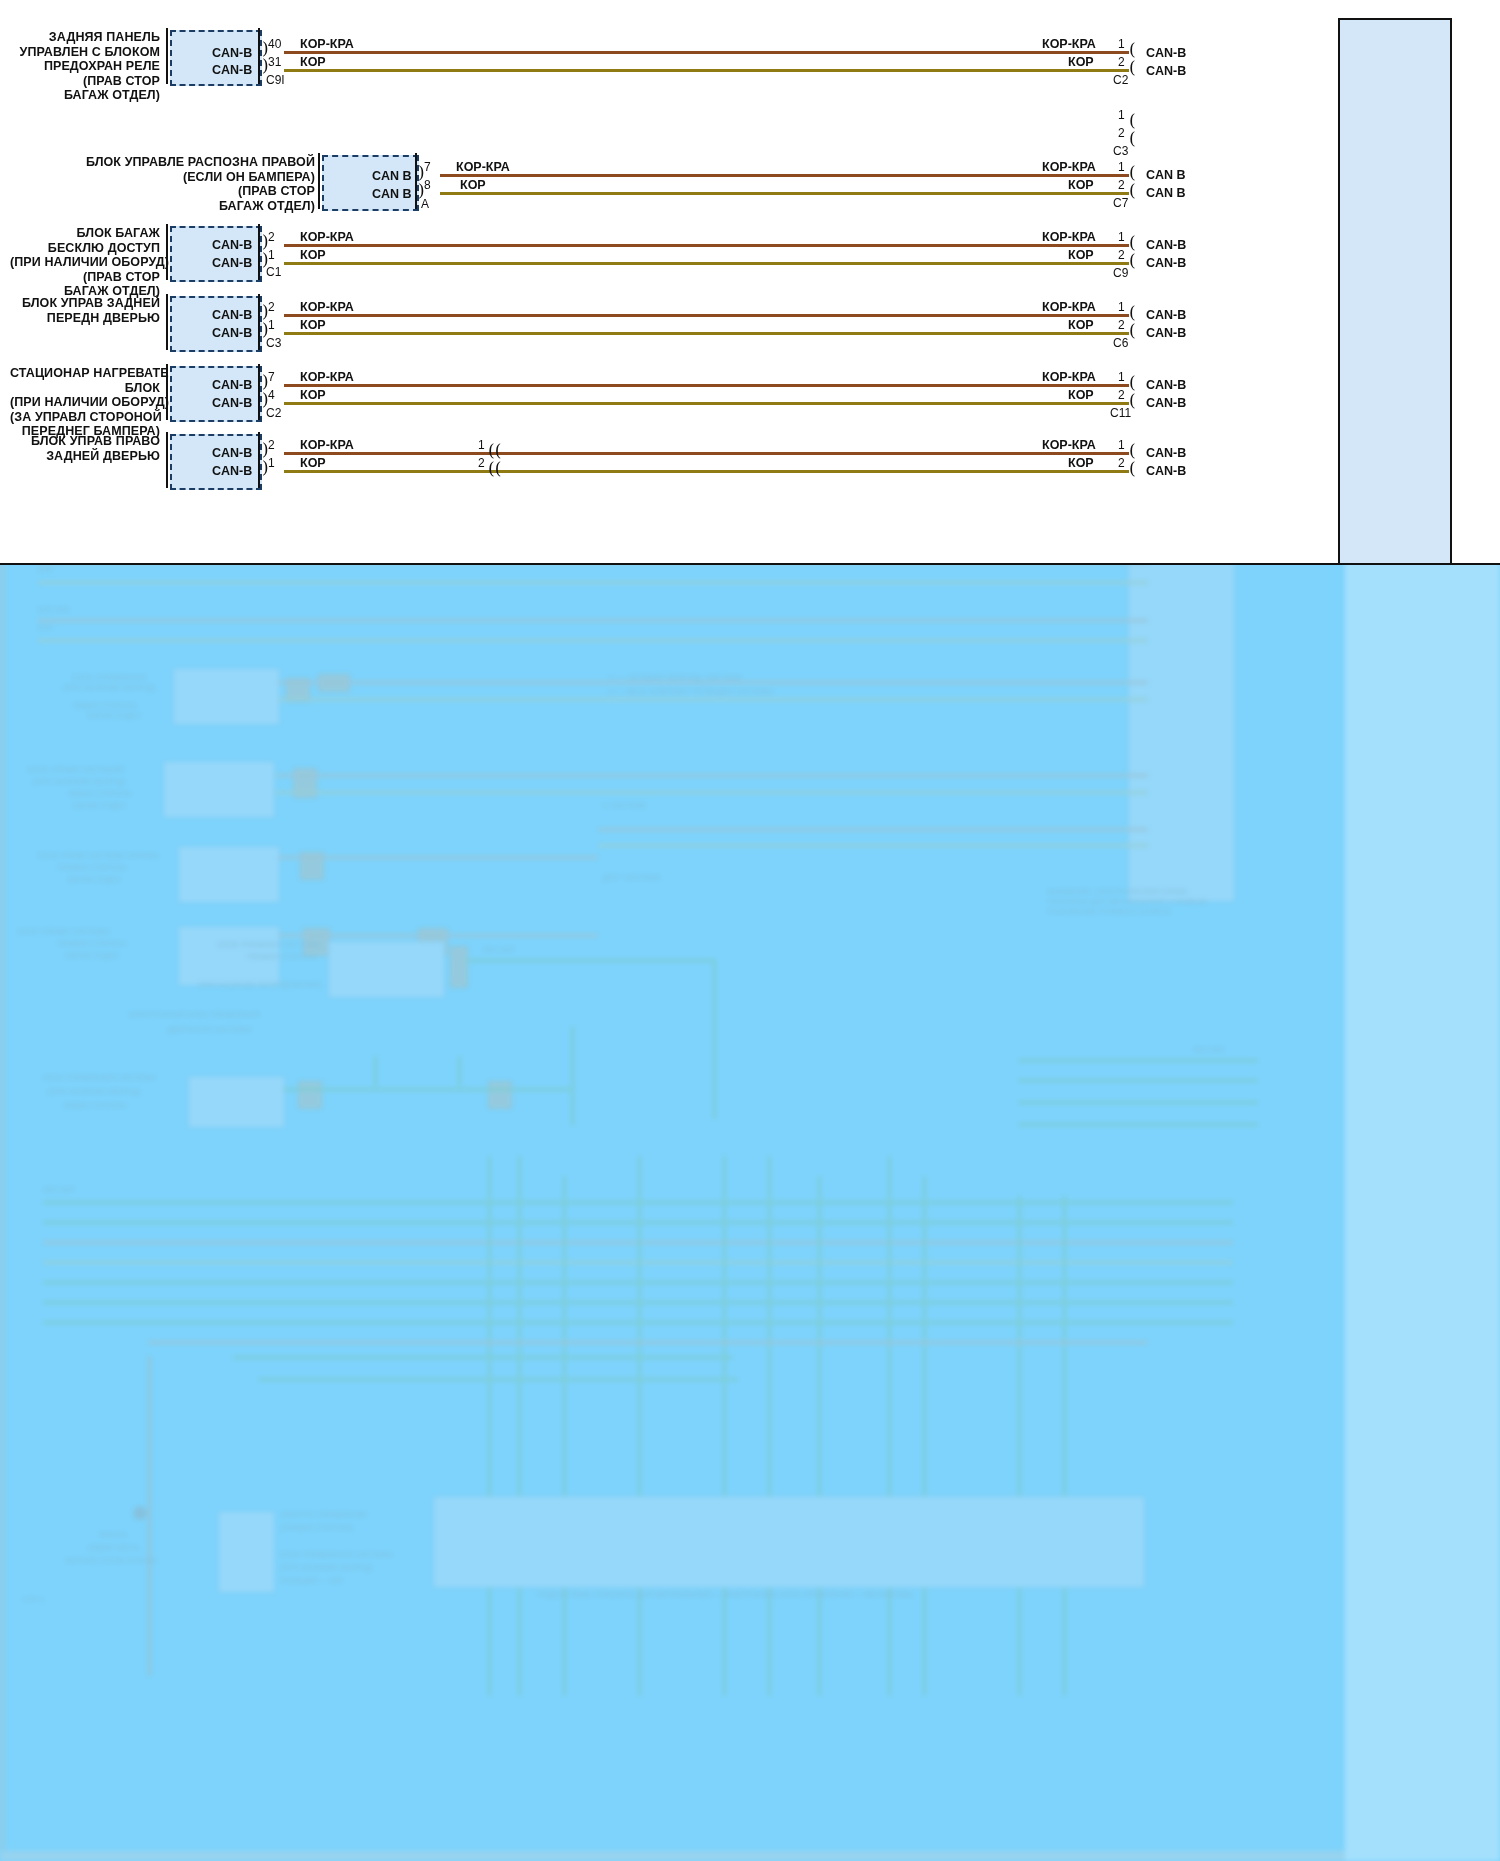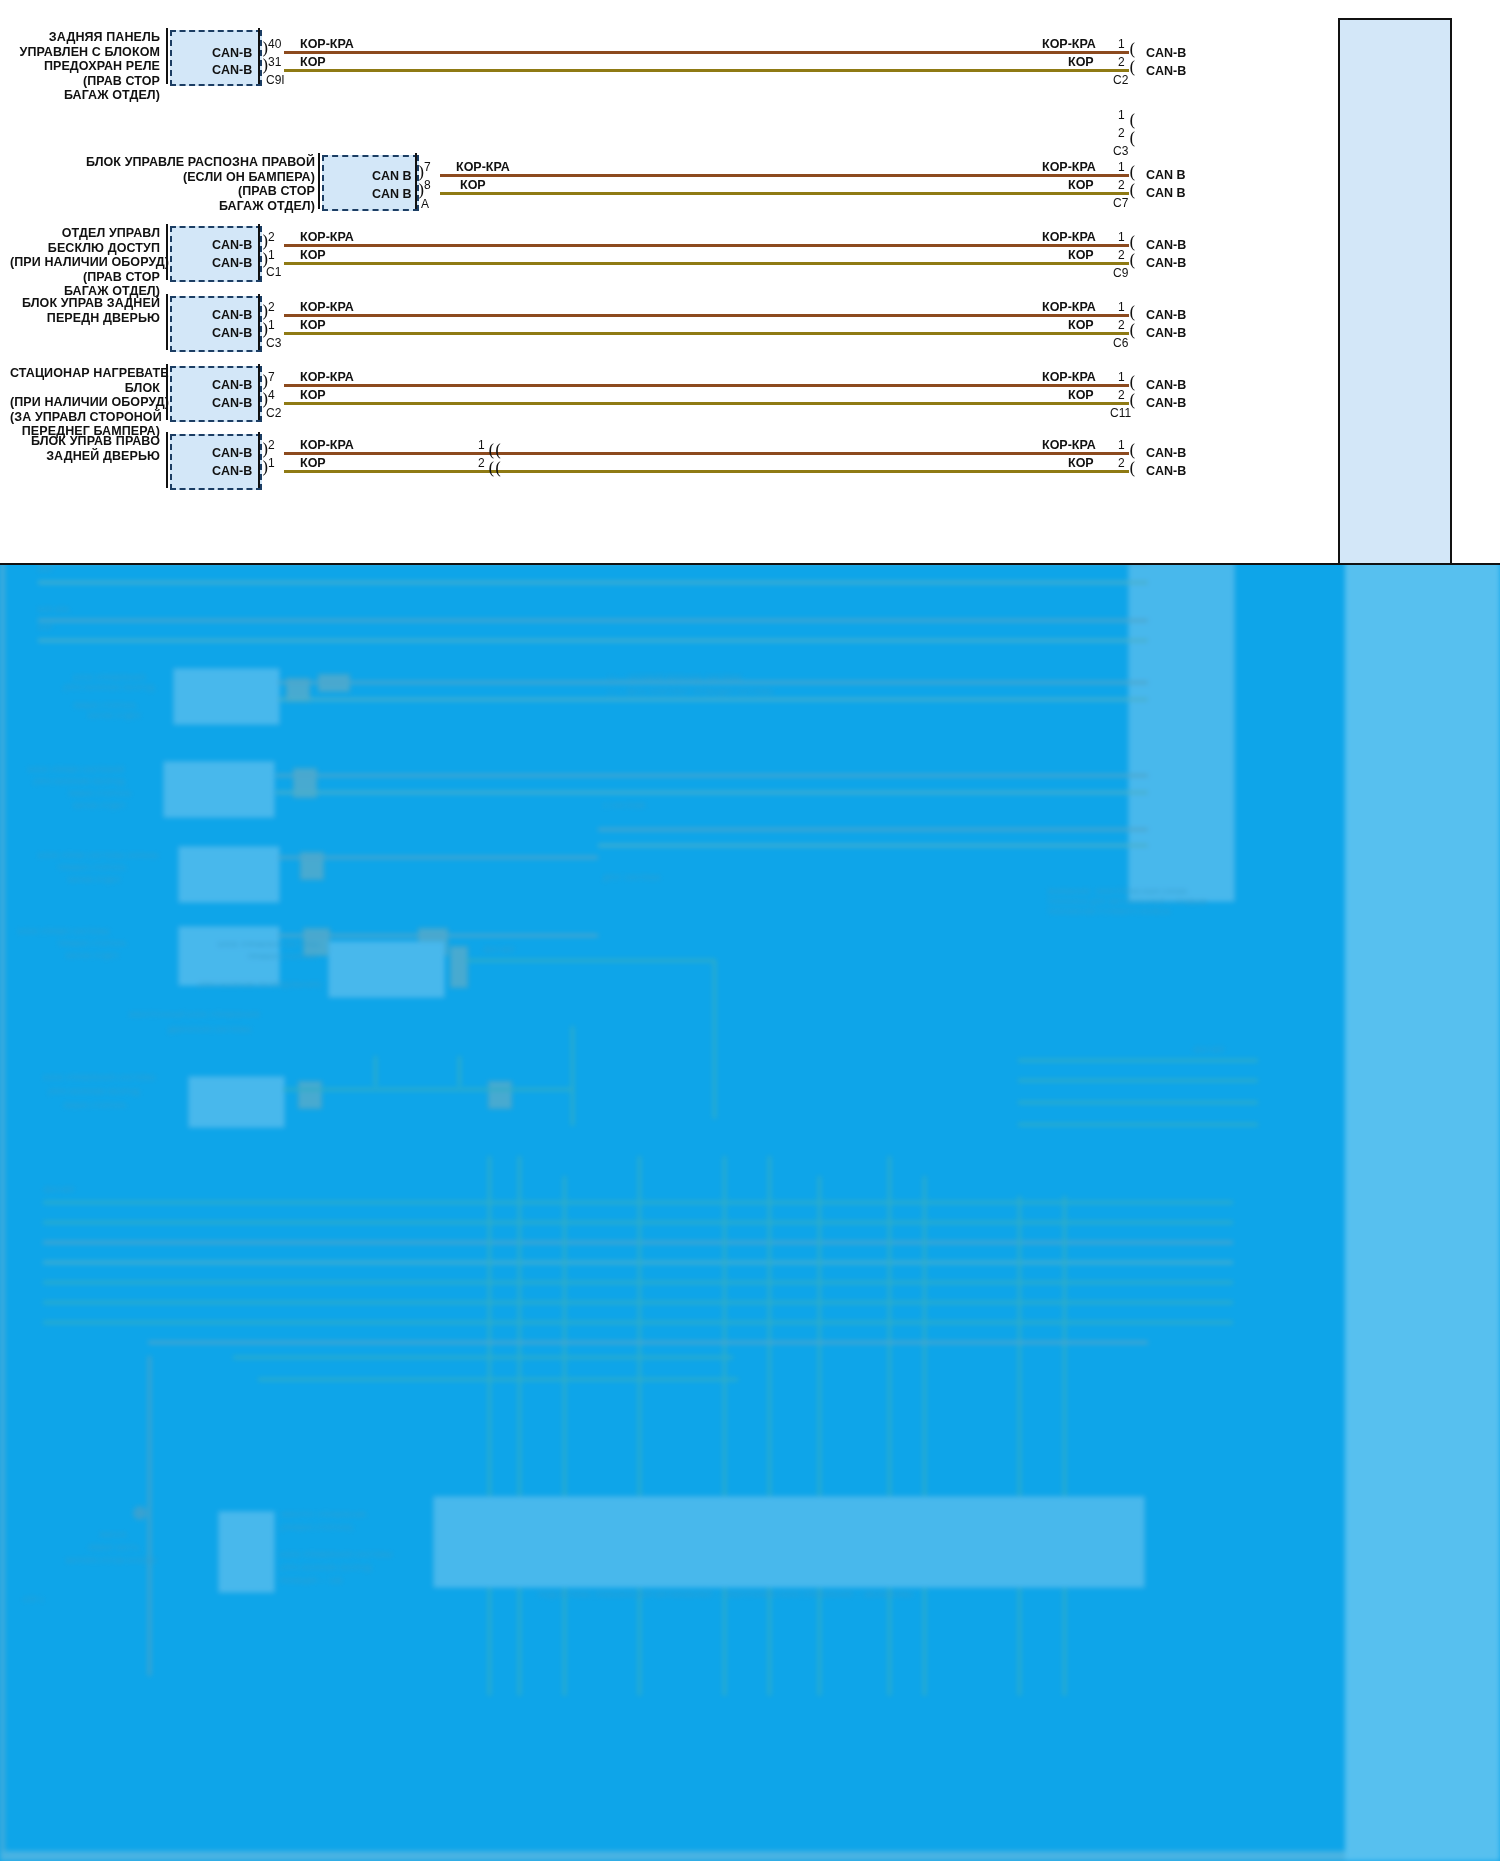--- a/index.html
+++ b/index.html
@@ -1,17 +1,17 @@
 <!DOCTYPE html>
 <html><head>
 <meta charset="utf-8">
 <style>
   html,body{margin:0;padding:0;background:#ffffff;}
   body{font-family:"Liberation Sans","DejaVu Sans",sans-serif;}
-  #stage{position:relative;width:1500px;height:1861px;overflow:hidden;background:#0ea5e9;}
+  #stage{position:relative;width:1500px;height:1861px;overflow:hidden;background:#7dd3fc;}
 
   
   #bg{position:absolute;left:0;top:0;width:1500px;height:1861px;
       filter:blur(2.4px);opacity:.30;}
   #bgInner{position:absolute;left:18px;top:556px;width:1482px;height:1305px;}
   .bgpanel{position:absolute;background:#cfe4f6;border:1px solid #8fb7d6;}
   .bgwire{position:absolute;height:3px;background:#c8a083;}
   .bgwire.g{background:#7cbf7c;}
   .bgwire.o{background:#d8a98c;}
   .bgwire.y{background:#cfc88a;}
@@ -248,21 +248,21 @@
     <div class="wire yel" style="left:440px;top:192px;width:689px;"></div>
     <div class="wname" style="left:1042px;top:160px;">КОР-КРА</div>
     <div class="wname" style="left:1068px;top:178px;">КОР</div>
     <div class="rnum" style="left:1118px;top:160px;">1</div>
     <div class="rnum" style="left:1118px;top:178px;">2</div>
     <div class="curly" style="left:1129px;top:164px;">(</div>
     <div class="curly" style="left:1129px;top:182px;">(</div>
     <div class="rcid" style="left:1113px;top:196px;">C7</div>
 
     <div class="lbl" style="left:10px;top:226px;width:150px;">
-      <div>ОТДЕЛ УПРАВЛ</div>
+      <div>БЛОК БАГАЖ</div>
       <div>БЕСКЛЮ ДОСТУП</div>
       <div>(ПРИ НАЛИЧИИ ОБОРУД)</div>
       <div>(ПРАВ СТОР</div>
       <div>БАГАЖ ОТДЕЛ)</div>
     </div>
     <div class="modbox" style="left:170px;top:226px;width:88px;height:52px;"></div>
     <div class="vbar" style="left:166px;top:224px;height:56px;"></div>
     <div class="vbar" style="left:258px;top:224px;height:56px;"></div>
     <div class="modpin" style="left:212px;top:238px;">CAN-B</div>
     <div class="modpin" style="left:212px;top:256px;">CAN-B</div>

